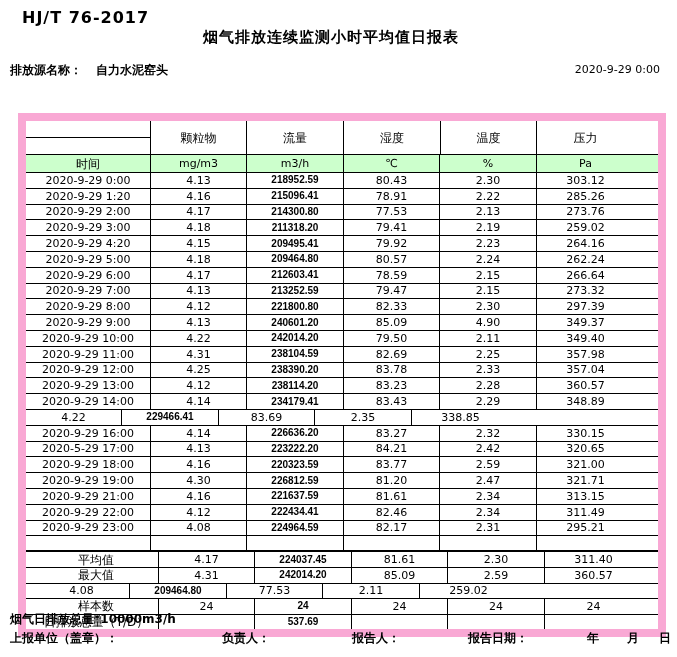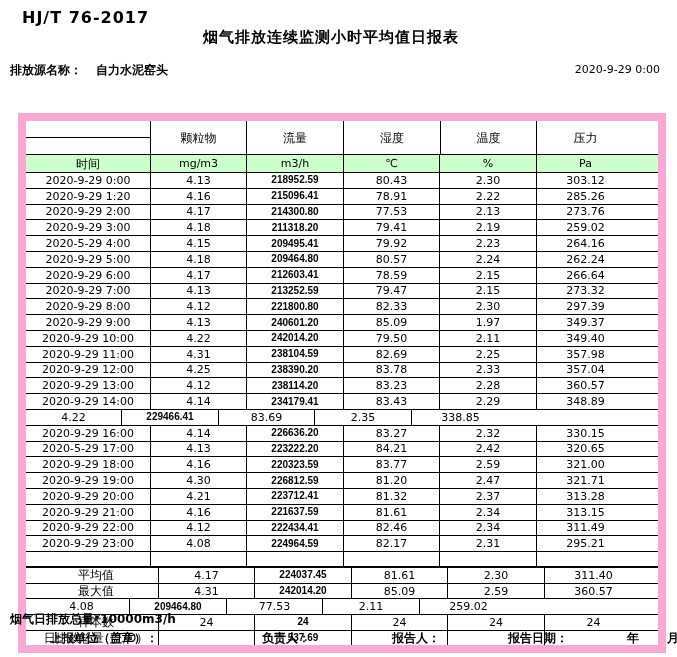--- a/index.html
+++ b/index.html
@@ -31,21 +31,21 @@
   .tbody{display:block;}
   .tbody .row{height:14.8px;}
   .tbody .c2{font-family:"Liberation Sans",sans-serif;font-weight:bold;font-size:10px;}
   .empty-row{height:14px;border-bottom:2px solid #000;}
   .summary .row{height:14.6px;padding-left:8px;}
   .summary .row:last-child{border-bottom:none;}
   .summary .c0{font-size:12px;}
 
   
   #footer-note{left:10px;top:611px;font-size:12px;font-weight:bold;}
-  .f2{top:630px;font-size:12px;font-weight:bold;margin-left:40px;}
+  .f2{top:630px;font-size:12px;font-weight:bold;}
   #unit-label{left:10px;} #responsible-label{left:222px;} #reporter-label{left:352px;}
   #report-date-label{left:468px;} #year-label{left:587px;} #month-label{left:627px;} #day-label{left:659px;}
 </style>
 </head>
 <body>
 
 <div id="page">
 
   <div id="standard" class="abs">HJ/T  76-2017</div>
   <div id="title" class="abs">烟气排放连续监测小时平均值日报表</div>
@@ -110,21 +110,21 @@
         <div class="row">
           <div class="cell c0">2020-9-29 3:00</div>
           <div class="cell c1">4.18</div>
           <div class="cell c2">211318.20</div>
           <div class="cell c3">79.41</div>
           <div class="cell c4">2.19</div>
           <div class="cell c5">259.02</div>
         </div>
 
         <div class="row">
-          <div class="cell c0">2020-5-29 4:00</div>
+          <div class="cell c0">2020-9-29 4:20</div>
           <div class="cell c1">4.15</div>
           <div class="cell c2">209495.41</div>
           <div class="cell c3">79.92</div>
           <div class="cell c4">2.23</div>
           <div class="cell c5">264.16</div>
         </div>
 
         <div class="row">
           <div class="cell c0">2020-9-29 5:00</div>
           <div class="cell c1">4.18</div>
@@ -159,21 +159,21 @@
           <div class="cell c3">82.33</div>
           <div class="cell c4">2.30</div>
           <div class="cell c5">297.39</div>
         </div>
 
         <div class="row">
           <div class="cell c0">2020-9-29 9:00</div>
           <div class="cell c1">4.13</div>
           <div class="cell c2">240601.20</div>
           <div class="cell c3">85.09</div>
-          <div class="cell c4">1.97</div>
+          <div class="cell c4">4.90</div>
           <div class="cell c5">349.37</div>
         </div>
 
         <div class="row">
           <div class="cell c0">2020-9-29 10:00</div>
           <div class="cell c1">4.22</div>
           <div class="cell c2">242014.20</div>
           <div class="cell c3">79.50</div>
           <div class="cell c4">2.11</div>
           <div class="cell c5">349.40</div>
@@ -252,28 +252,20 @@
 
         <div class="row">
           <div class="cell c0">2020-9-29 19:00</div>
           <div class="cell c1">4.30</div>
           <div class="cell c2">226812.59</div>
           <div class="cell c3">81.20</div>
           <div class="cell c4">2.47</div>
           <div class="cell c5">321.71</div>
         </div>
 
-        <div class="row">
-          <div class="cell c0">2020-9-29 20:00</div>
-          <div class="cell c1">4.21</div>
-          <div class="cell c2">223712.41</div>
-          <div class="cell c3">81.32</div>
-          <div class="cell c4">2.37</div>
-          <div class="cell c5">313.28</div>
-        </div>
 
         <div class="row">
           <div class="cell c0">2020-9-29 21:00</div>
           <div class="cell c1">4.16</div>
           <div class="cell c2">221637.59</div>
           <div class="cell c3">81.61</div>
           <div class="cell c4">2.34</div>
           <div class="cell c5">313.15</div>
         </div>
 

